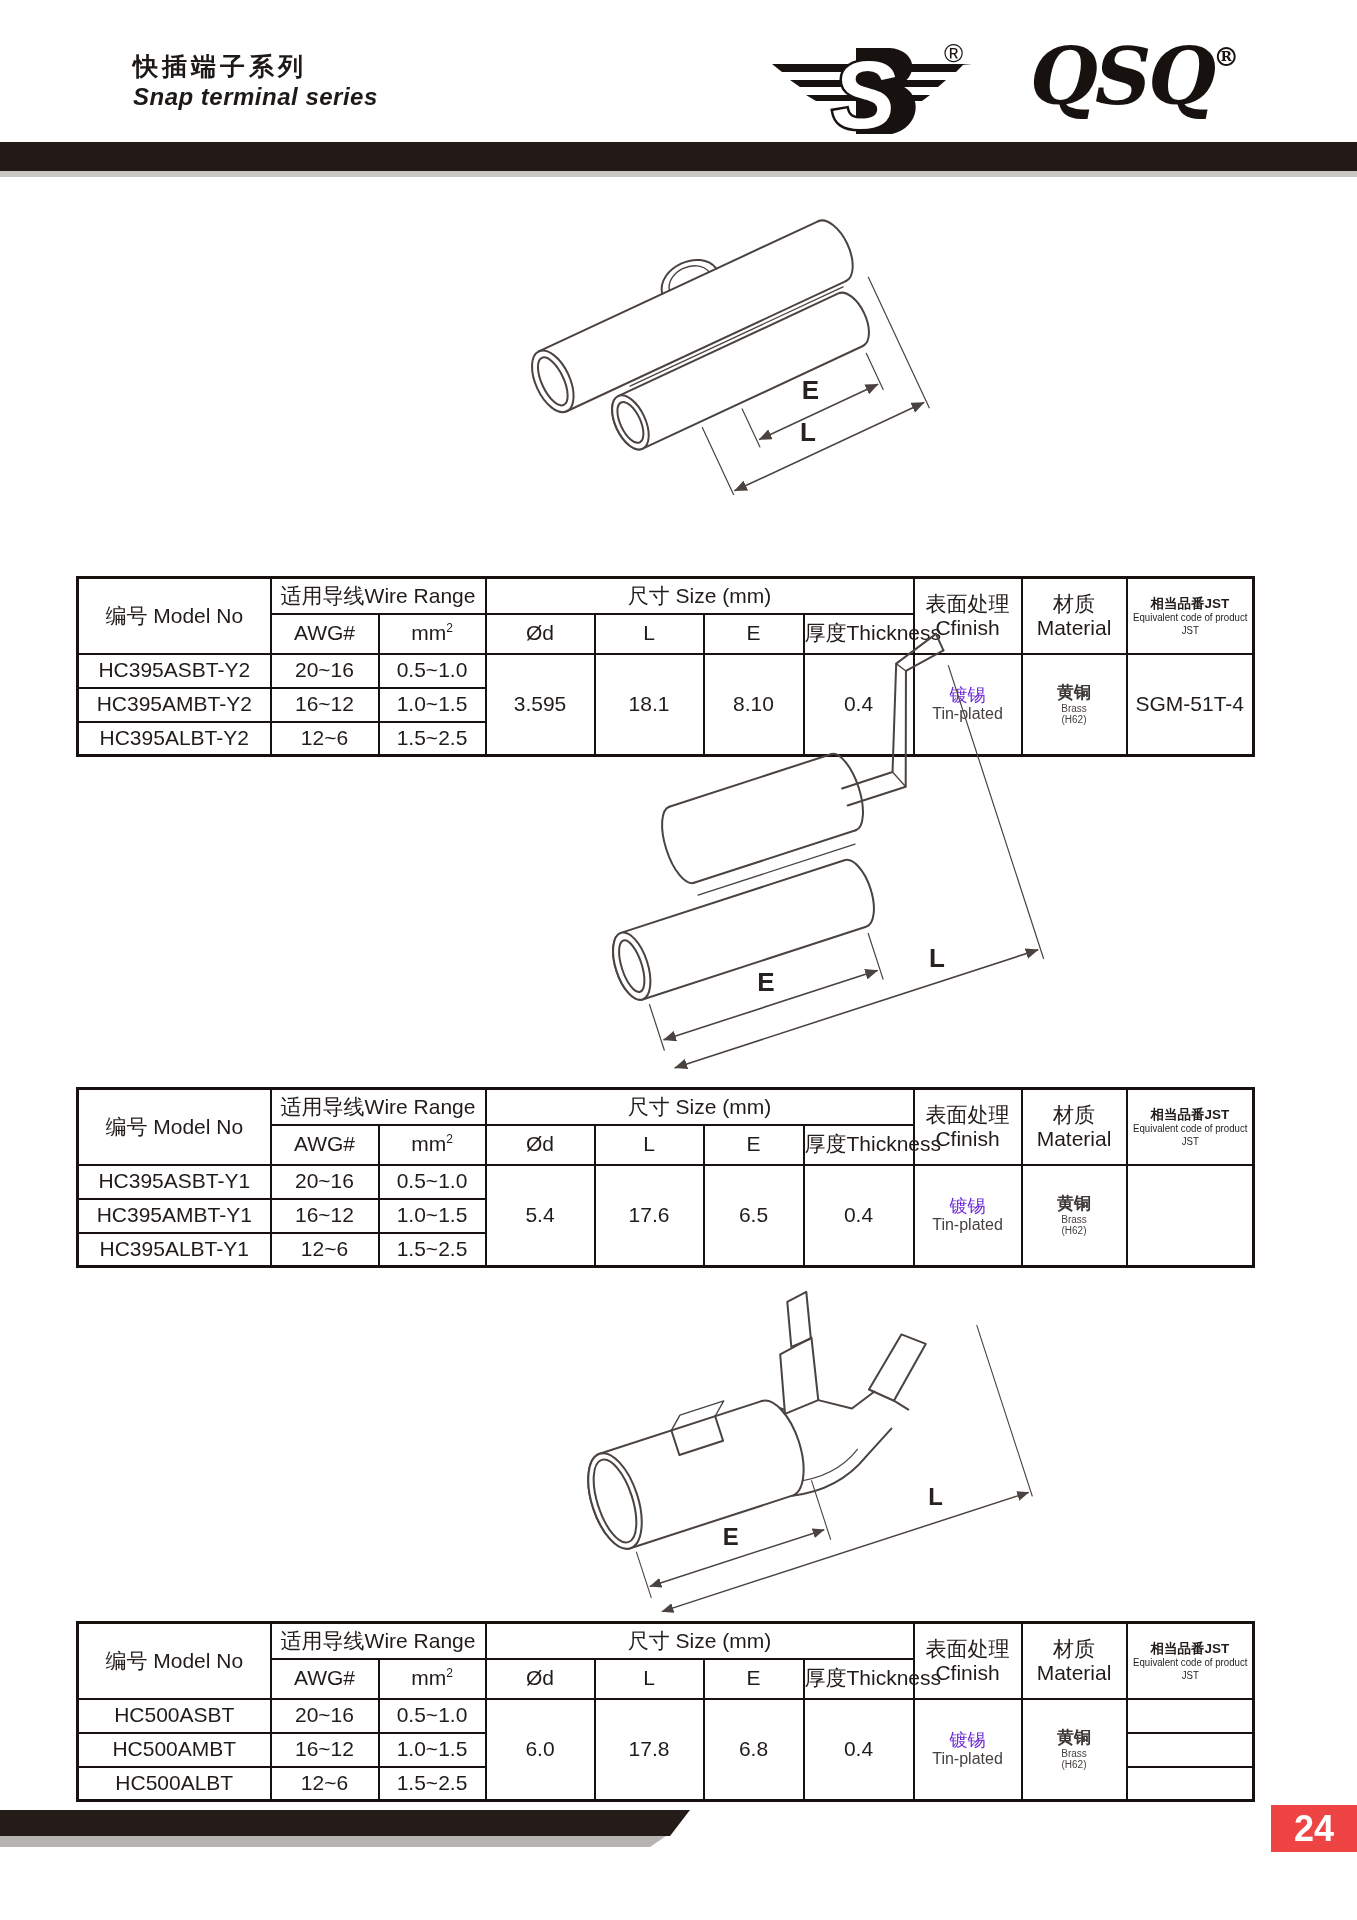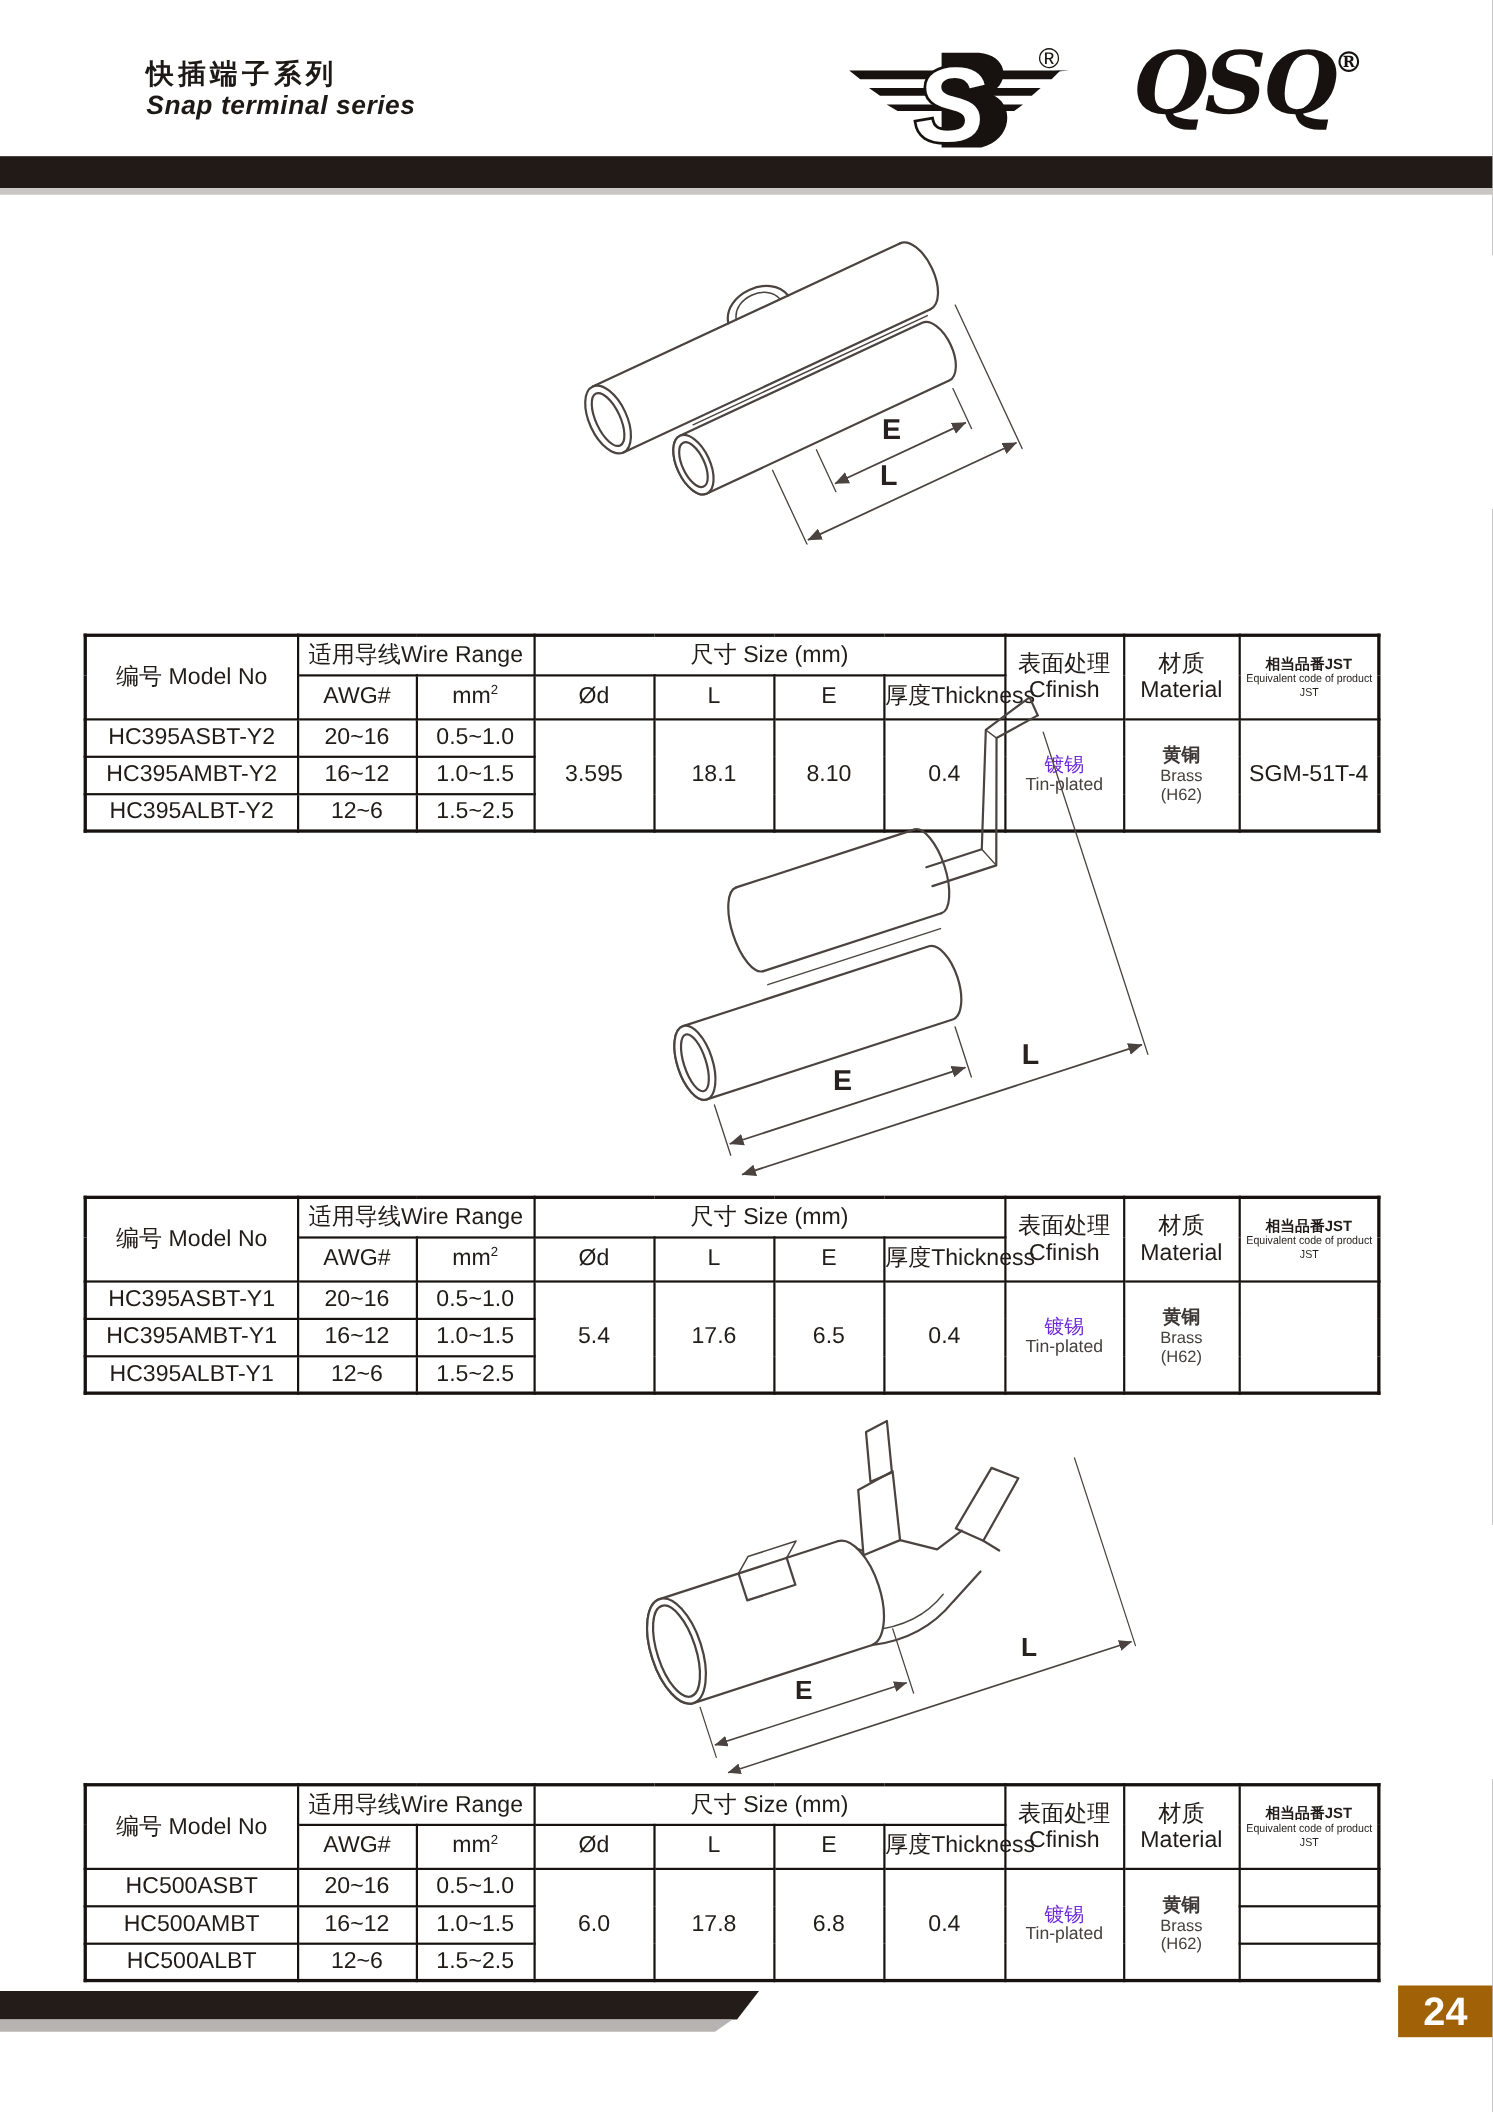--- a/index.html
+++ b/index.html
@@ -33,26 +33,26 @@
     font-size:21px;color:#211c19;line-height:1.15;}
   tr.h1{height:36px;} tr.h2{height:40px;} tr.d{height:34px;}
   td.hdr{font-size:20px;}
   td.th-h{font-size:17px;white-space:nowrap;}
   td.hdr sup{font-size:12px;}
   .jst-h .jst-zh{font-size:13.5px;font-weight:bold;}
   .jst-h .jst-en{font-size:10.5px;transform:scaleX(0.92);}
   td.fin .zh{font-size:18px;color:#6d28d9;}
   td.fin .en{font-size:16px;color:#46413e;}
   td.mat .zh{font-size:17px;font-weight:bold;color:#3c3734;}
-  td.mat .en{font-size:15px;color:#46413e;}
+  td.mat .en{font-size:10px;color:#46413e;}
   
   .ft-svg{position:absolute;left:0;top:1800px;}
   .ft-company{position:absolute;left:690px;top:1812px;width:575px;white-space:nowrap;
     font-style:italic;font-weight:bold;font-size:24px;color:#17120f;}
-  .ft-page{position:absolute;left:1271px;top:1805px;width:86px;height:47px;background:#a16207;
+  .ft-page{position:absolute;left:1271px;top:1805px;width:86px;height:47px;background:#ef4444;
     color:#ffffff;font-weight:bold;font-size:36px;line-height:47px;text-align:center;}
   .ft-contact{position:absolute;left:0;top:1864px;width:1357px;text-align:center;
     font-size:22px;color:#1d1916;letter-spacing:0.5px;}
 </style>
 </head>
 <body>
 
 <div class="page">
 
   <div class="hdr-left">

